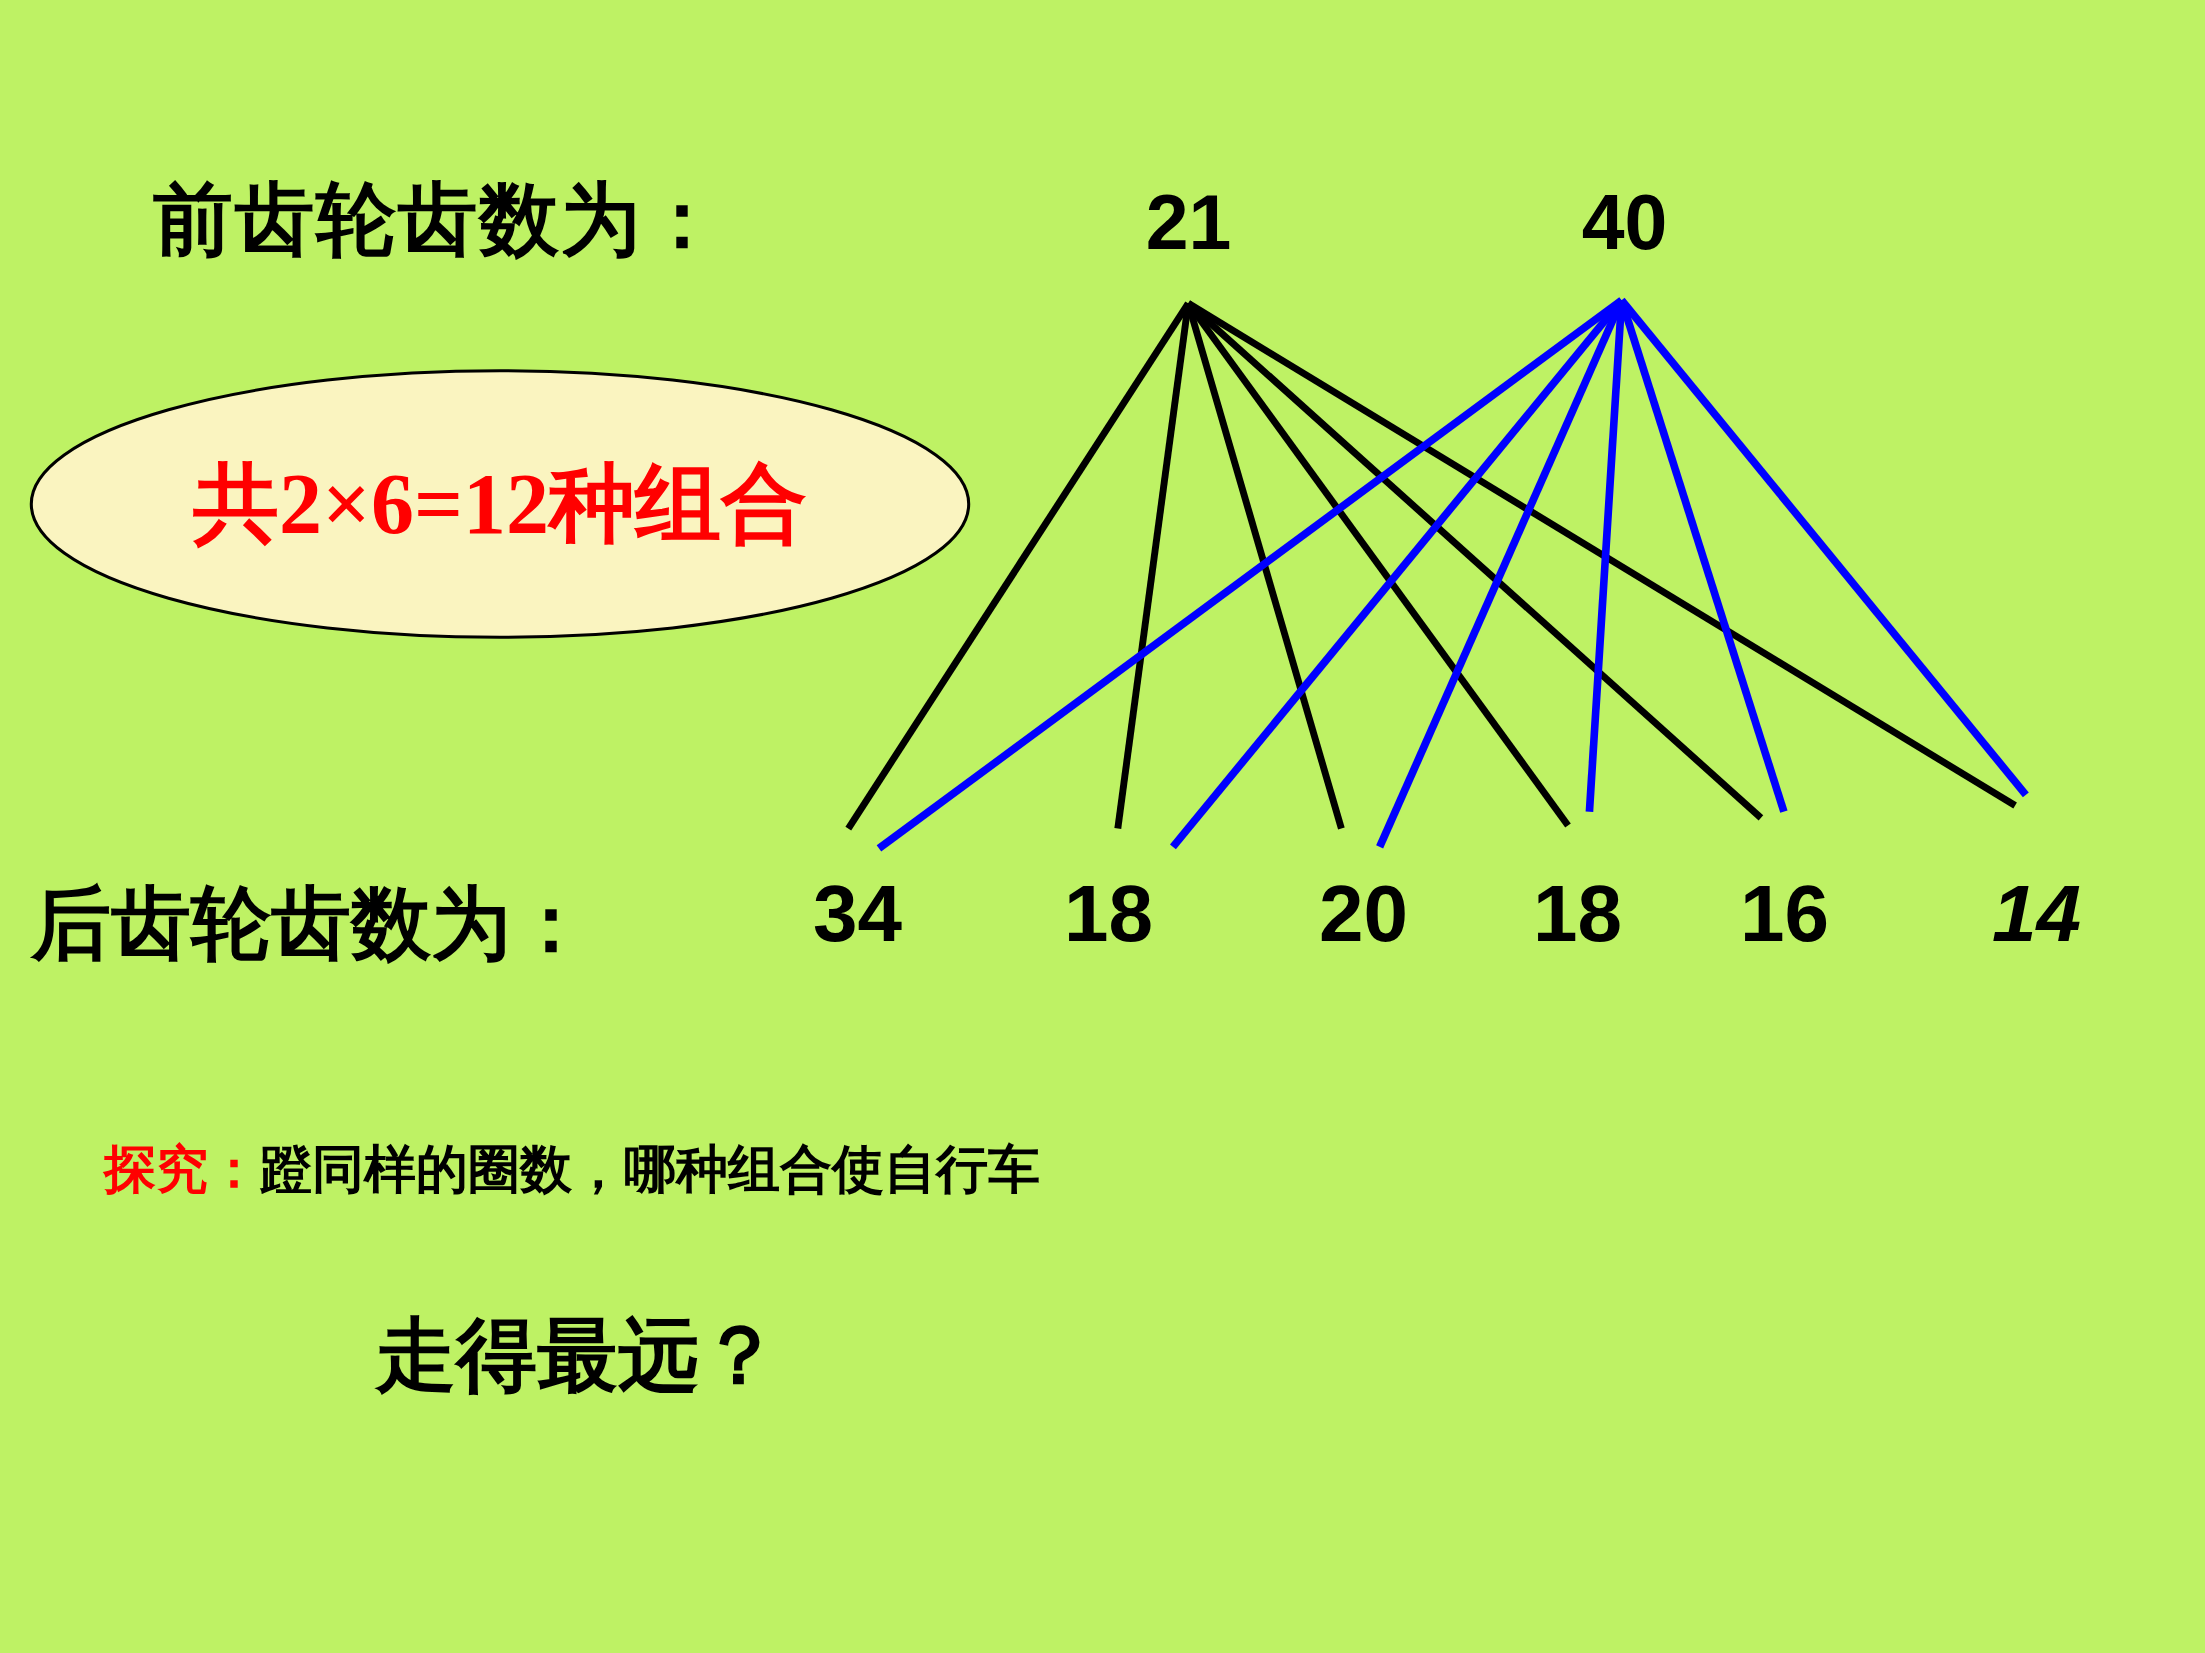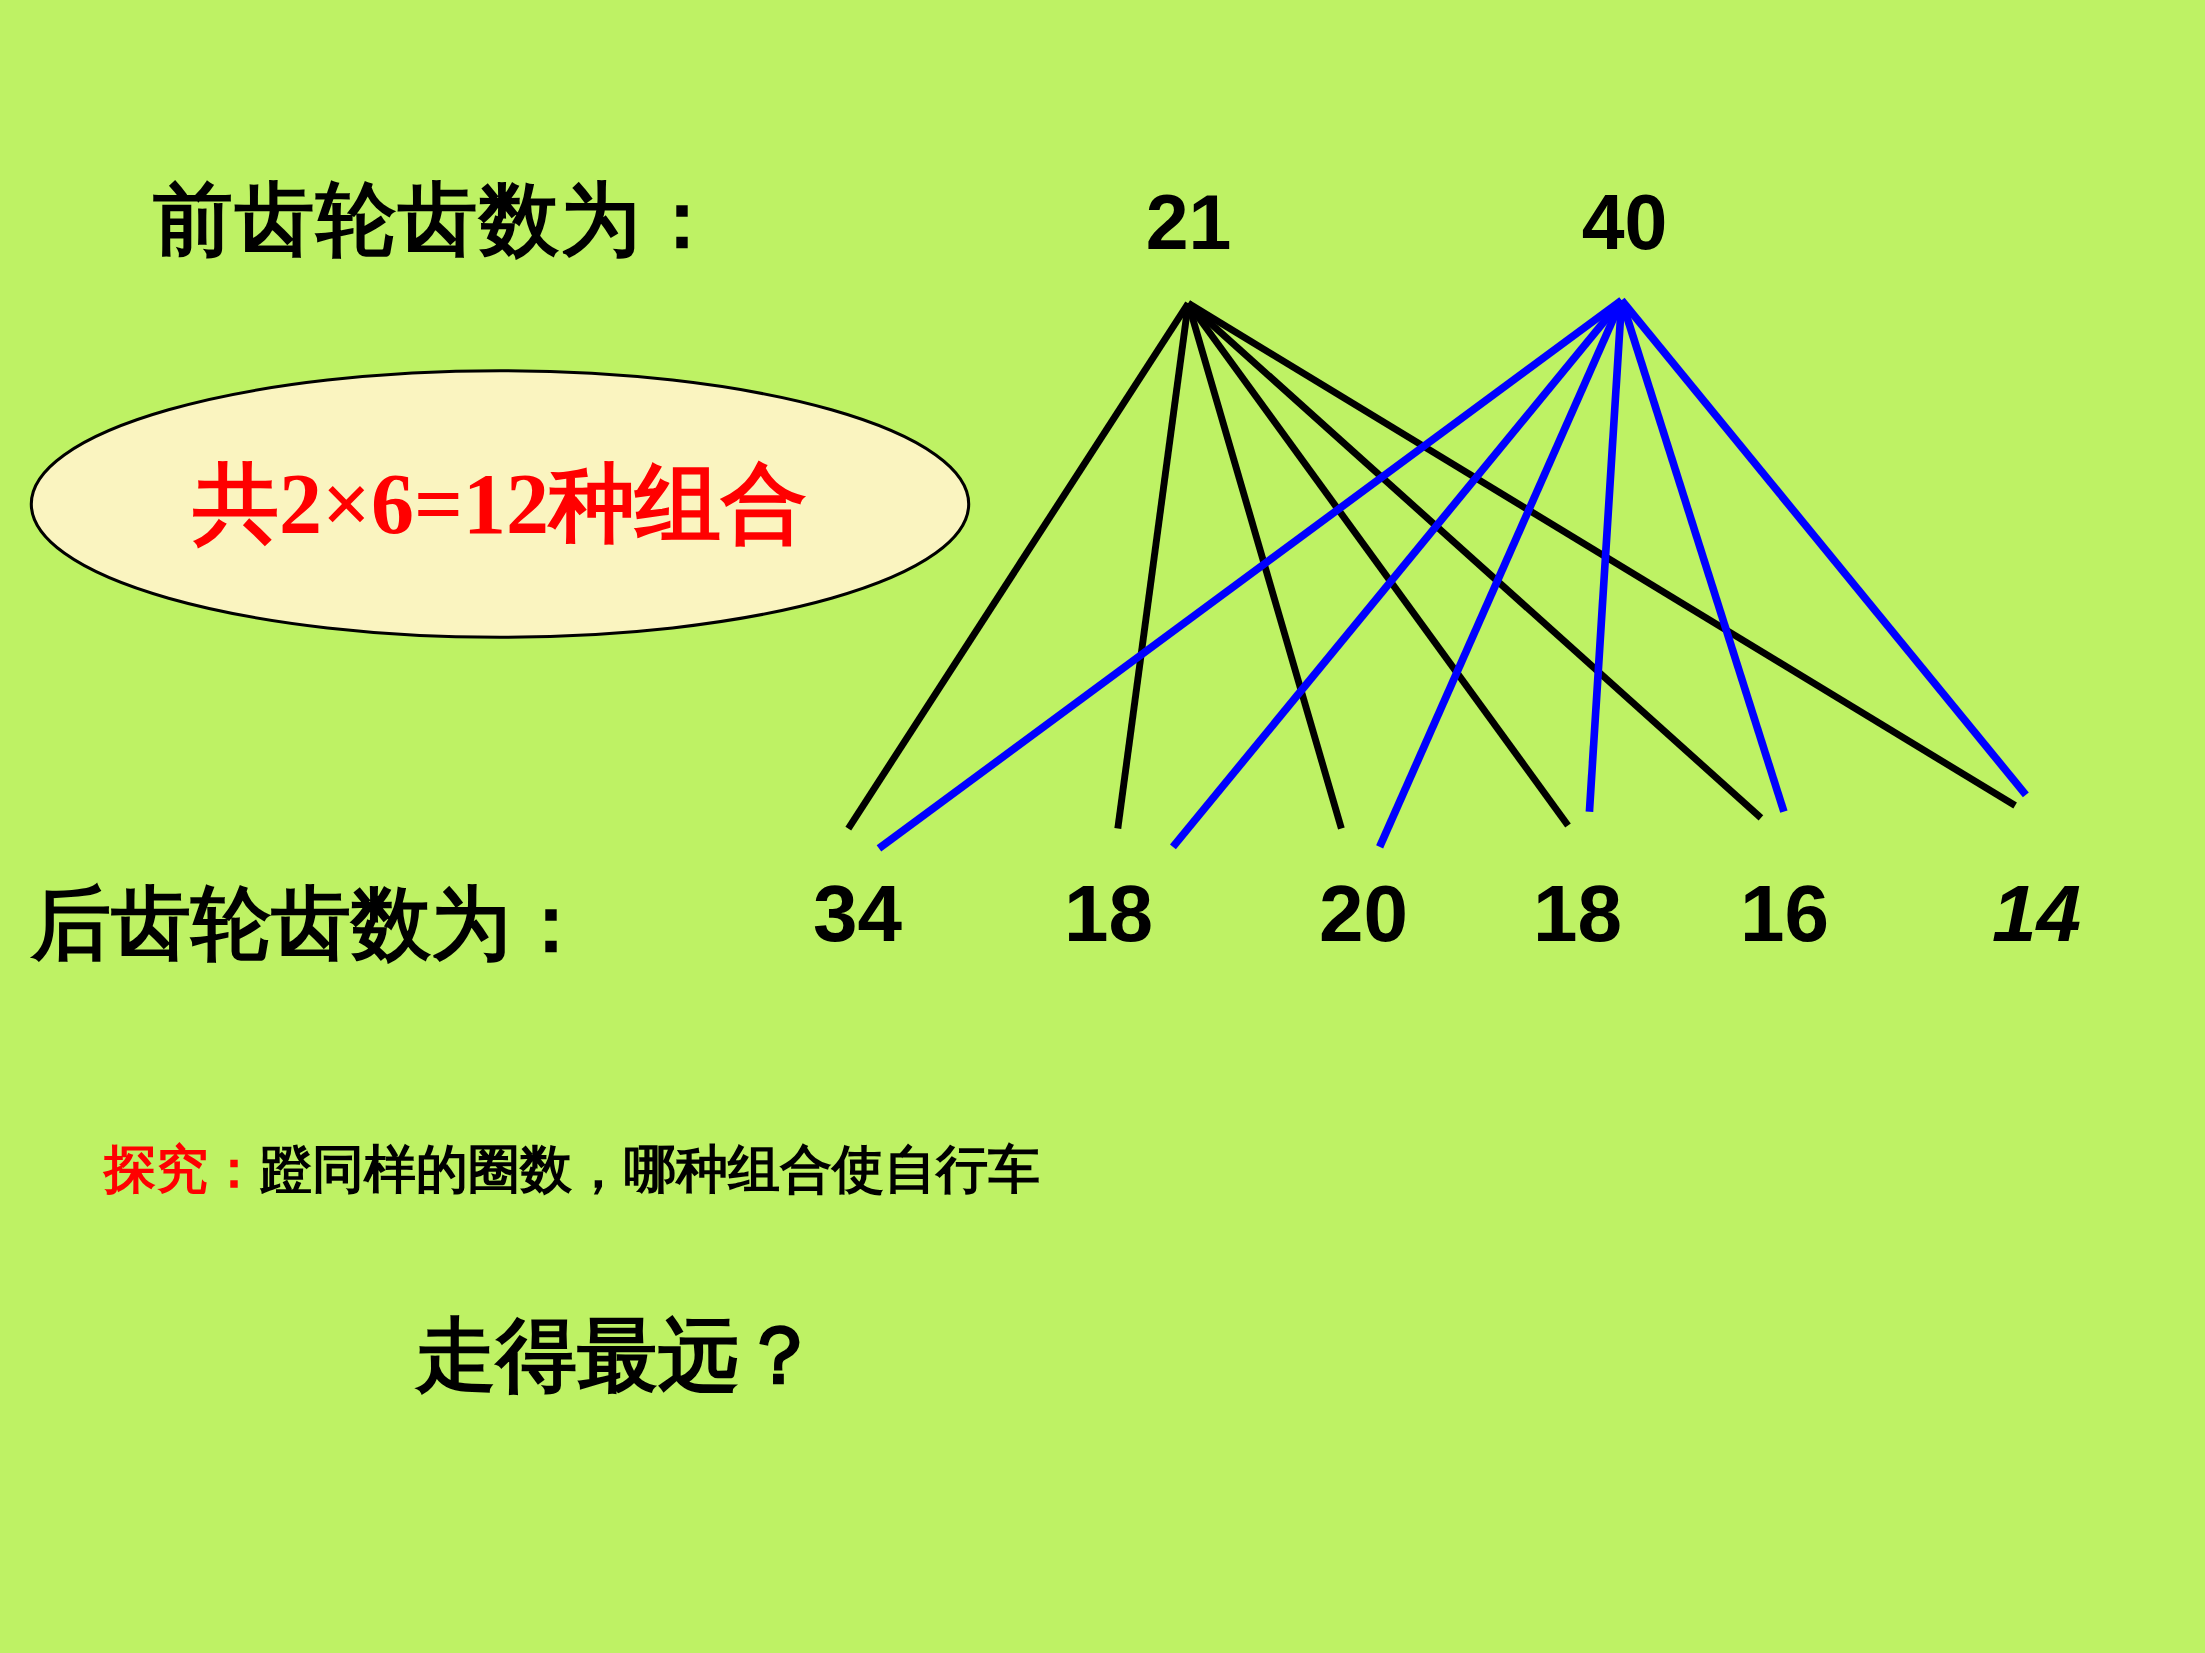--- a/index.html
+++ b/index.html
@@ -108,21 +108,20 @@
   #q-prompt { color: #ff0000; }
   #q-body   { color: #000000; }
   #q-line2 {
     left: 375px;
     top: 1302px;
     font-size: 81px;
     font-weight: 700;
     color: #000000;
     white-space: nowrap;
     font-family: "Liberation Serif", "DejaVu Serif", serif;
-    margin-left: 40px;
   }
 </style>
 </head>
 <body>
 
 <div id="slide">
 
   <svg id="fan-svg" class="abs" viewBox="0 0 2880 2160" xmlns="http://www.w3.org/2000/svg">
     <g id="black-fan">
         <line x1="1552" y1="396" x2="1108" y2="1082" stroke="#000000" stroke-width="9" stroke-linecap="butt"></line>

